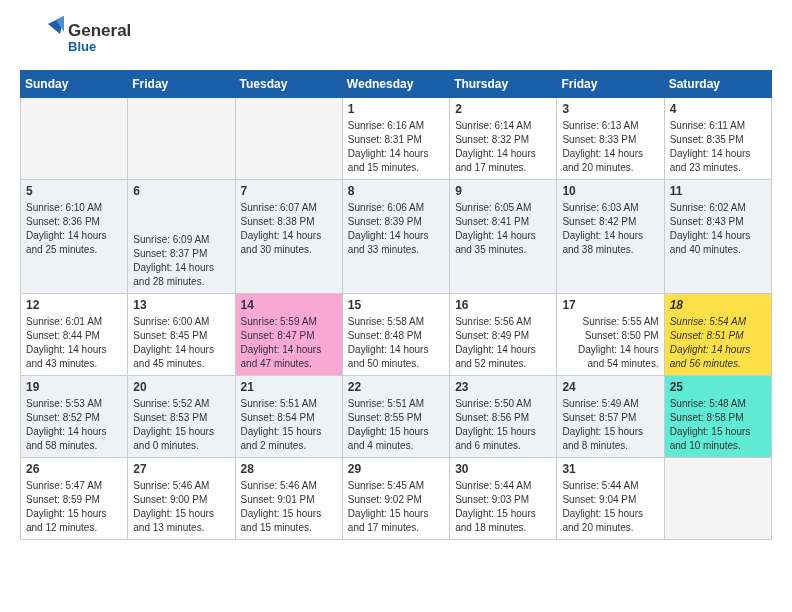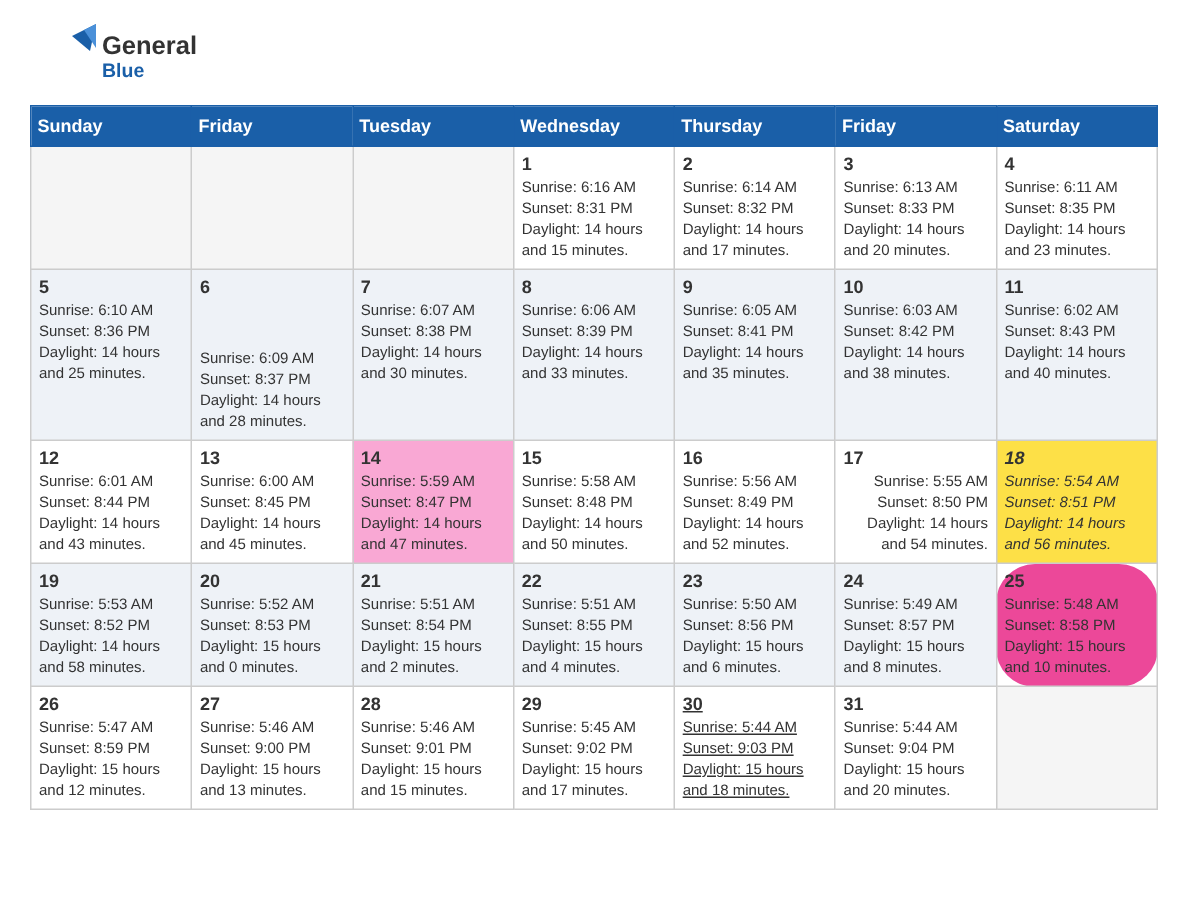--- a/index.html
+++ b/index.html
@@ -282,21 +282,21 @@
 Daylight: 15 hours
 and 6 minutes.</div>
           </td>
           <td style="background: rgb(238, 242, 247);">
             <div class="day-number">24</div>
             <div class="day-info" style="white-space: pre-line;">Sunrise: 5:49 AM
 Sunset: 8:57 PM
 Daylight: 15 hours
 and 8 minutes.</div>
           </td>
-          <td style="background: #ec4899; border-radius: 26px;">
+          <td style="background: #5eead4;">
             <div class="day-number">25</div>
             <div class="day-info" style="white-space: pre-line;">Sunrise: 5:48 AM
 Sunset: 8:58 PM
 Daylight: 15 hours
 and 10 minutes.</div>
           </td>
         </tr>
         <tr style="background: rgb(255, 255, 255);">
           <td style="background: rgb(255, 255, 255);">
             <div class="day-number">26</div>
@@ -319,21 +319,21 @@
 Daylight: 15 hours
 and 15 minutes.</div>
           </td>
           <td style="background: rgb(255, 255, 255);">
             <div class="day-number">29</div>
             <div class="day-info" style="white-space: pre-line;">Sunrise: 5:45 AM
 Sunset: 9:02 PM
 Daylight: 15 hours
 and 17 minutes.</div>
           </td>
-          <td style="background: rgb(255, 255, 255); text-decoration: underline;">
+          <td style="background: rgb(255, 255, 255);">
             <div class="day-number">30</div>
             <div class="day-info" style="white-space: pre-line;">Sunrise: 5:44 AM
 Sunset: 9:03 PM
 Daylight: 15 hours
 and 18 minutes.</div>
           </td>
           <td style="background: rgb(255, 255, 255);">
             <div class="day-number">31</div>
             <div class="day-info" style="white-space: pre-line;">Sunrise: 5:44 AM
 Sunset: 9:04 PM

